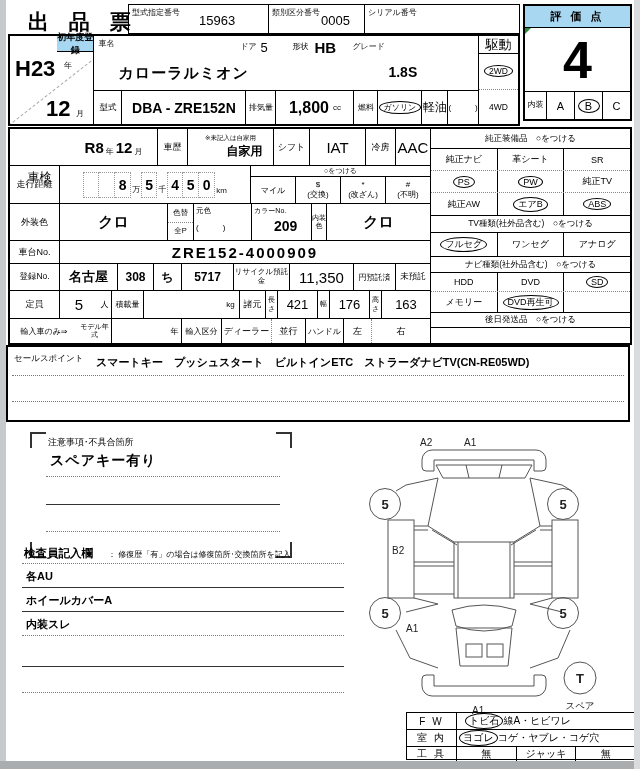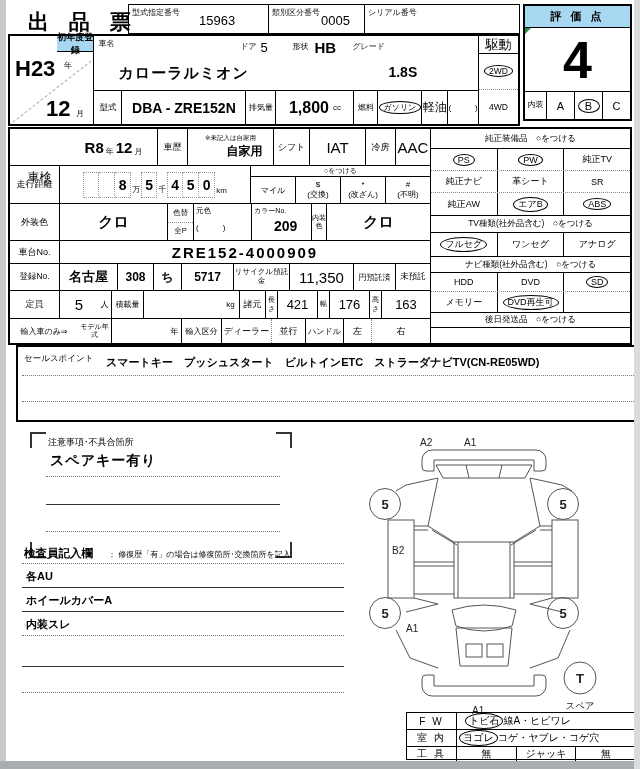--- a/index.html
+++ b/index.html
@@ -238,32 +238,32 @@
         <div class="c br" style="width:34px;font-size:9px;">並行</div>
         <div class="c br" style="width:38px;font-size:8px;">ハンドル</div>
         <div class="c brd" style="width:28px;font-size:9px;">左</div>
         <div class="c" style="flex:1;font-size:9px;">右</div>
       </div>
     </div>
 
     <div class="col" style="flex:1;">
       <div class="c bb" style="height:20px;font-size:8.5px;">純正装備品　○をつける</div>
       <div class="fx bbd" style="height:22px;">
-        <div class="eqcell br">
-              <span class="circ">PS</span>
-            </div>
-        <div class="eqcell br">
-              <span class="circ">PW</span>
-            </div>
-        <div class="eqcell">純正TV</div>
-      </div>
-      <div class="fx bbd" style="height:22px;">
         <div class="eqcell br">純正ナビ</div>
         <div class="eqcell br">革シート</div>
         <div class="eqcell">SR</div>
+      </div>
+      <div class="fx bbd" style="height:22px;">
+        <div class="eqcell br">
+              <span class="circ">PS</span>
+            </div>
+        <div class="eqcell br">
+              <span class="circ">PW</span>
+            </div>
+        <div class="eqcell">純正TV</div>
       </div>
       <div class="fx" style="height:22px;">
         <div class="eqcell br">純正AW</div>
         <div class="eqcell br">
               <span class="circ">エアB</span>
             </div>
         <div class="eqcell">
               <span class="circ">ABS</span>
             </div>
       </div>
@@ -287,21 +287,21 @@
         <div class="eqcell br">メモリー</div>
         <div class="eqcell br">
               <span class="circ">DVD再生可</span>
             </div>
         <div class="eqcell"></div>
       </div>
       <div class="c bb" style="height:16px;font-size:8.5px;border-top:1px solid #000;">後日発送品　○をつける</div>
     </div>
   </div>
 
-  <div class="ab b2" style="left:10px;top:345px;width:624px;height:77px;">
+  <div class="ab b2" style="left:0;top:345px;width:624px;height:77px;">
     <span class="ab" style="left:6px;top:6px;font-size:8.5px;">セールスポイント</span>
     <span class="ab bold" style="left:88px;top:8px;font-size:11px;">スマートキー　プッシュスタート　ビルトインETC　ストラーダナビTV(CN-RE05WD)</span>
     <div class="dotline" style="left:4px;right:4px;top:28px;"></div>
     <div class="dotline" style="left:4px;right:4px;top:54px;"></div>
   </div>
 
   <div class="ab" style="left:24px;top:432px;width:262px;height:126px;">
     <div class="bracket" style="left:0;top:0;border-left:2px solid #333;border-top:2px solid #333;"></div>
     <div class="bracket" style="right:0;top:0;border-right:2px solid #333;border-top:2px solid #333;"></div>
     <div class="bracket" style="left:0;bottom:0;border-left:2px solid #333;border-bottom:2px solid #333;"></div>

